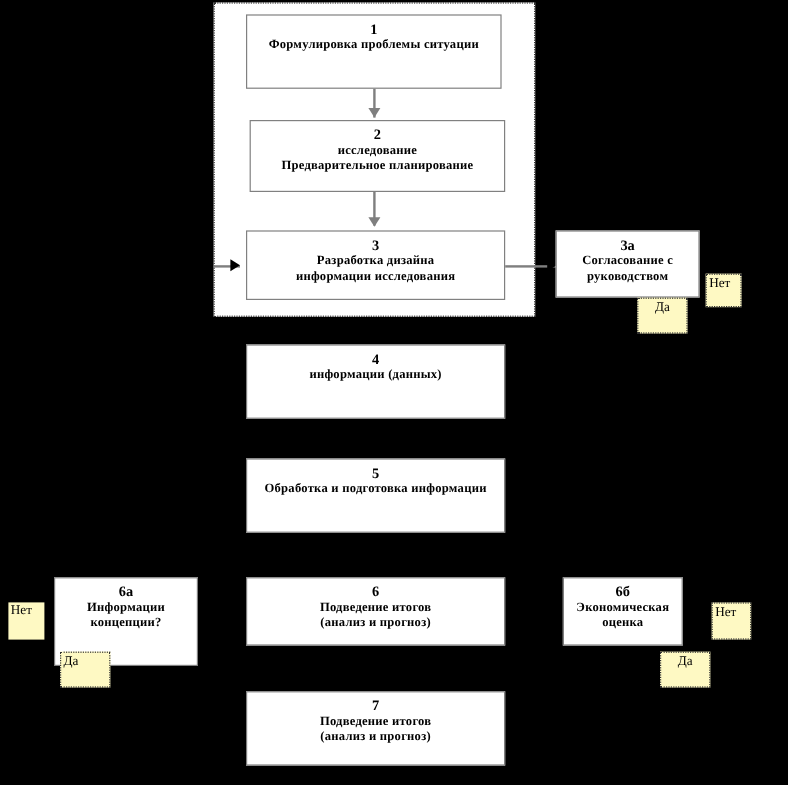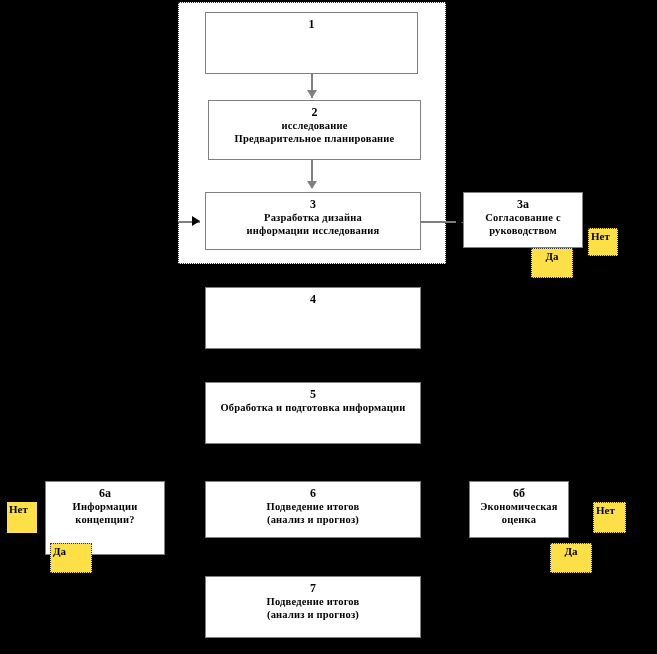--- a/index.html
+++ b/index.html
@@ -39,23 +39,23 @@
   .node .cap {
     font-weight: bold;
     font-size: 10.5px;
     line-height: 13px;
     display: block;
     letter-spacing: 0.2px;
     padding: 0 4px;
   }
   .tag {
     position: absolute;
-    background: #fde047;
+    background: #fef9c3;
     color: #000000;
-    font-weight: bold;
+    font-weight: normal;
     font-size: 11px;
     line-height: 13px;
     text-align: left;
     padding: 1px 2px;
     box-sizing: border-box;
   }
   .tag.dotted {
     border: 1px dotted #333333;
   }
   .tag.plain { border: 0; }
@@ -95,20 +95,21 @@
   <div class="arrow-down" style="left:307px; top:181px;"></div>
 
   <div class="conn h" style="left:178px; top:221px; width:22px;"></div>
   <div class="arrow-right" style="left:192px; top:216px;"></div>
 
   <div class="conn h" style="left:420px; top:221px; width:45px;"></div>
   <div class="arrow-right" style="left:456px; top:216px;"></div>
 
   <div class="node" style="left:205px; top:12px; width:213px; height:62px;">
     <span class="num">1</span>
+    <span class="cap">Формулировка проблемы ситуации</span>
   </div>
 
   <div class="node" style="left:208px; top:100px; width:213px; height:60px;">
     <span class="num">2</span>
     <span class="cap">исследование</span>
     <span class="cap">Предварительное  планирование</span>
   </div>
 
   <div class="node" style="left:205px; top:192px; width:216px; height:58px;">
     <span class="num">3</span>
@@ -120,20 +121,21 @@
     <span class="num">3а</span>
     <span class="cap">Согласование с</span>
     <span class="cap">руководством</span>
   </div>
 
   <div class="tag dotted" style="left:588px; top:228px; width:30px; height:28px;">Нет</div>
   <div class="tag dotted center" style="left:531px; top:248px; width:42px; height:30px;">Да</div>
 
   <div class="node" style="left:205px; top:287px; width:216px; height:62px;">
     <span class="num">4</span>
+    <span class="cap">информации (данных)</span>
   </div>
 
   <div class="node" style="left:205px; top:382px; width:216px; height:62px;">
     <span class="num">5</span>
     <span class="cap">Обработка и подготовка информации</span>
   </div>
 
   <div class="node" style="left:45px; top:481px; width:120px; height:74px;">
     <span class="num">6а</span>
     <span class="cap">Информации</span>

